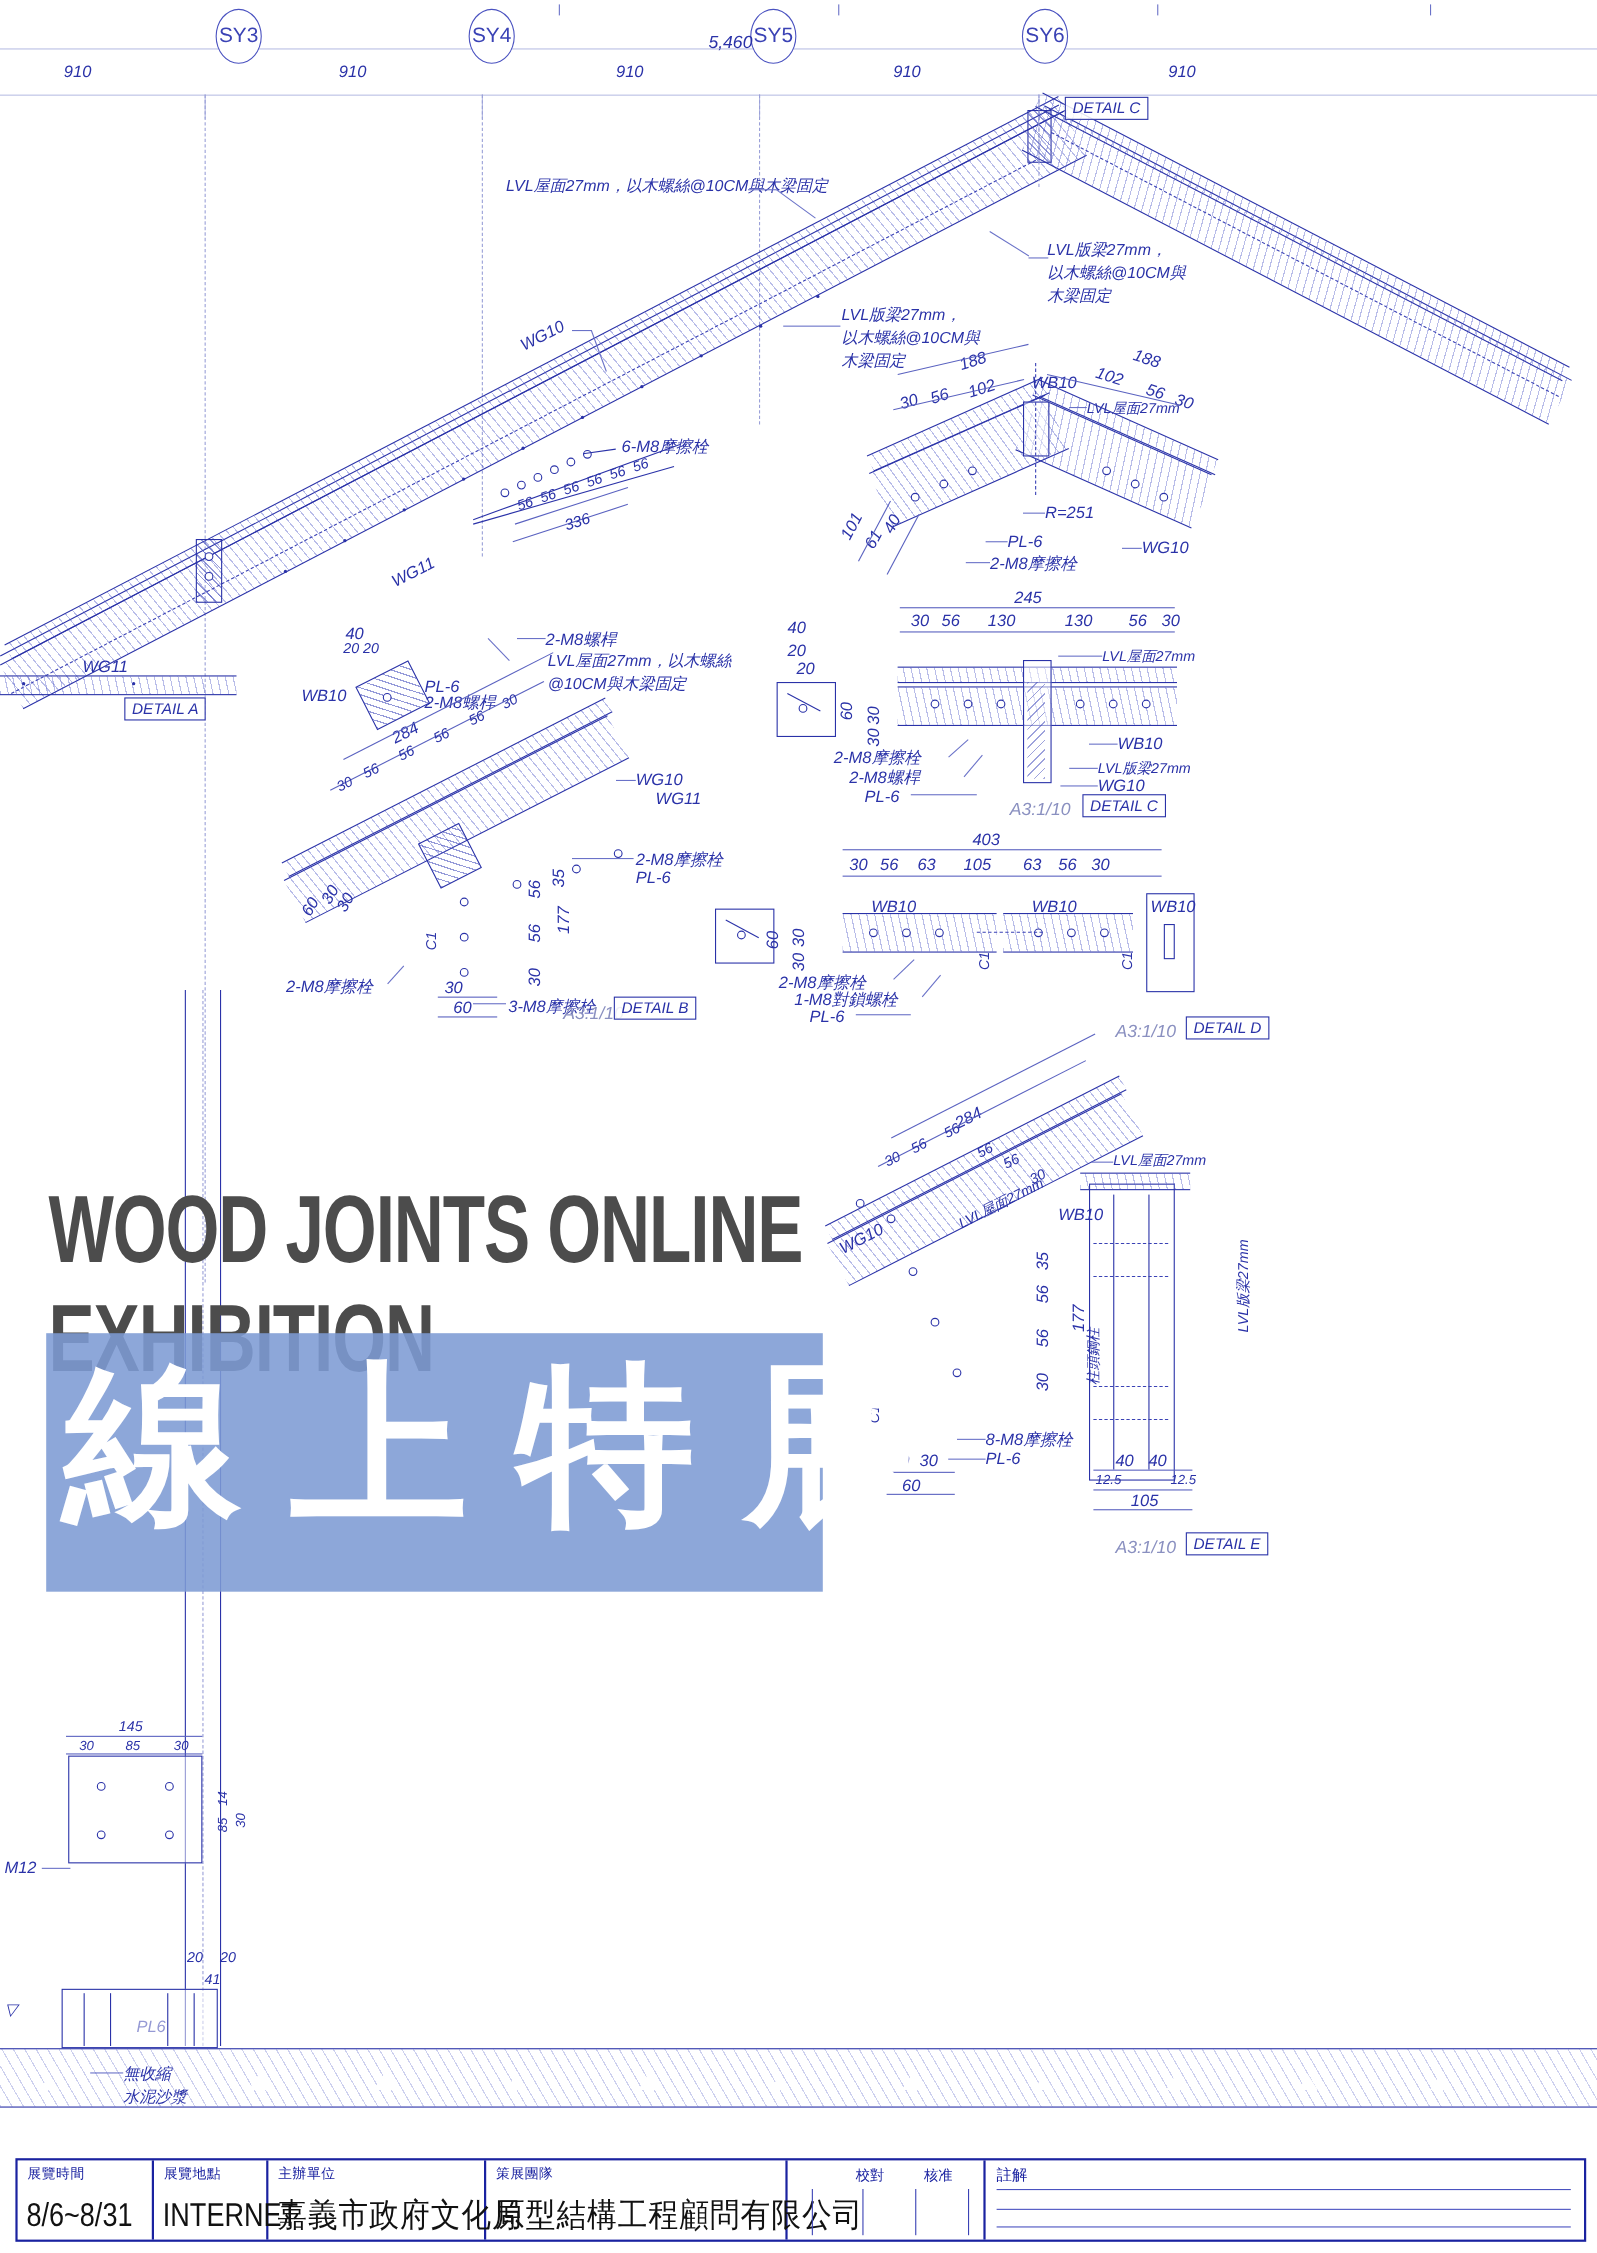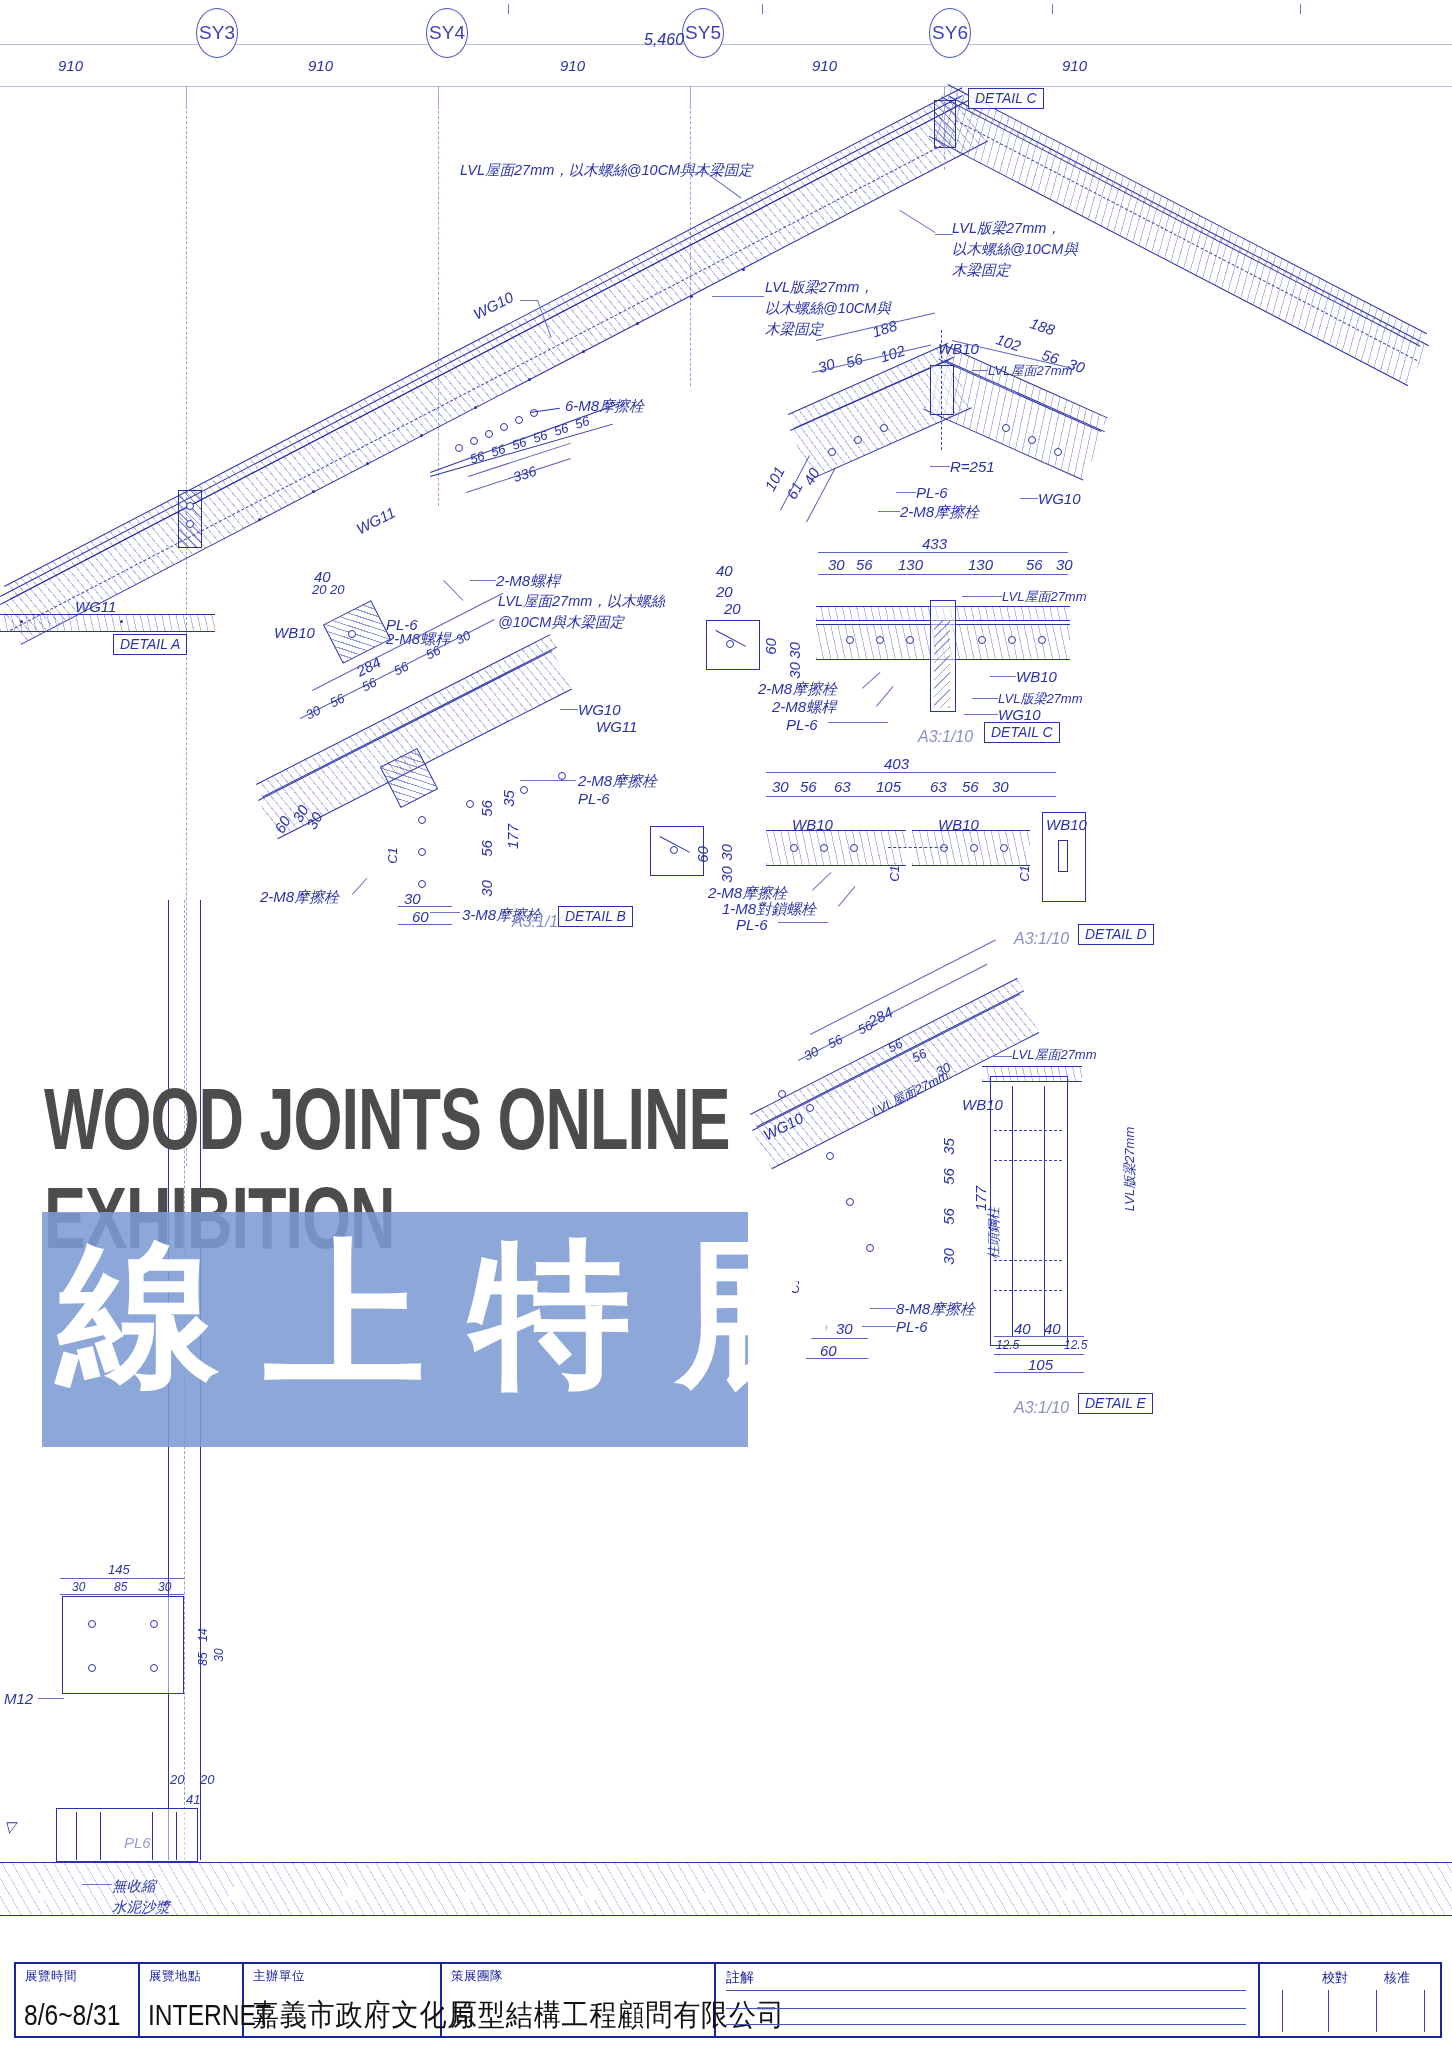--- a/index.html
+++ b/index.html
@@ -255,21 +255,21 @@
 
   <div class="lbl" style="left:950px;top:458px;">R=251</div>
   <div class="ln t" style="left:930px;top:466px;width:20px;"></div>
   <div class="lbl" style="left:916px;top:484px;">PL-6</div>
   <div class="ln t" style="left:896px;top:492px;width:20px;"></div>
   <div class="lbl" style="left:900px;top:503px;">2-M8摩擦栓</div>
   <div class="ln t" style="left:878px;top:511px;width:22px;"></div>
   <div class="lbl" style="left:1038px;top:490px;">WG10</div>
   <div class="ln t" style="left:1020px;top:498px;width:18px;"></div>
 
-  <div class="dim" style="left:922px;top:535px;">433</div>
+  <div class="dim" style="left:922px;top:535px;">245</div>
   <div class="dimline" style="left:818px;top:552px;width:250px;"></div>
   <div class="dim" style="left:828px;top:556px;">30</div>
   <div class="dim" style="left:856px;top:556px;">56</div>
   <div class="dim" style="left:898px;top:556px;">130</div>
   <div class="dim" style="left:968px;top:556px;">130</div>
   <div class="dim" style="left:1026px;top:556px;">56</div>
   <div class="dim" style="left:1056px;top:556px;">30</div>
   <div class="dimline" style="left:818px;top:574px;width:250px;"></div>
 
   <div class="hatchband" style="left:816px;top:624px;width:254px;height:34px;"></div>
@@ -577,29 +577,29 @@
       <div class="tbval">INTERNET</div>
     </div>
     <div class="tbcell" style="width:198px;">
       <div class="tbhd">主辦單位</div>
       <div class="tbval cn">嘉義市政府文化局</div>
     </div>
     <div class="tbcell" style="width:274px;">
       <div class="tbhd">策展團隊</div>
       <div class="tbval cn">原型結構工程顧問有限公司</div>
     </div>
-    <div class="tbcell" id="notecell">
-      <div id="notehd">註解</div>
-      <div class="noteline" style="top:26px;"></div>
-      <div class="noteline" style="top:44px;"></div>
-      <div class="noteline" style="top:60px;"></div>
-    </div>
     <div class="tbcell" id="sigcell">
       <div class="sighd" style="left:62px;">校對</div>
       <div class="sighd" style="left:124px;">核准</div>
       <div class="sigv" style="left:22px;"></div>
       <div class="sigv" style="left:68px;"></div>
       <div class="sigv" style="left:116px;"></div>
       <div class="sigv" style="left:164px;"></div>
     </div>
+    <div class="tbcell" id="notecell">
+      <div id="notehd">註解</div>
+      <div class="noteline" style="top:26px;"></div>
+      <div class="noteline" style="top:44px;"></div>
+      <div class="noteline" style="top:60px;"></div>
+    </div>
   </div>
 
 </div>
 
 </body></html>

